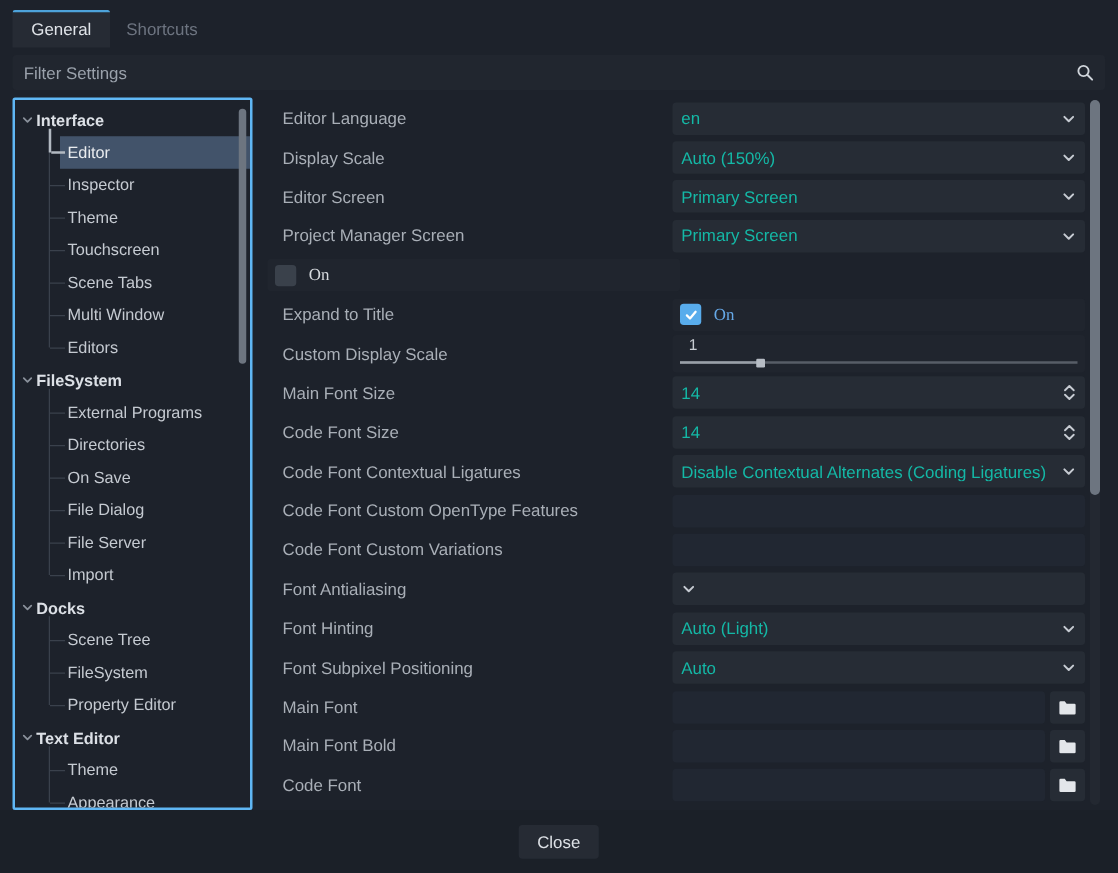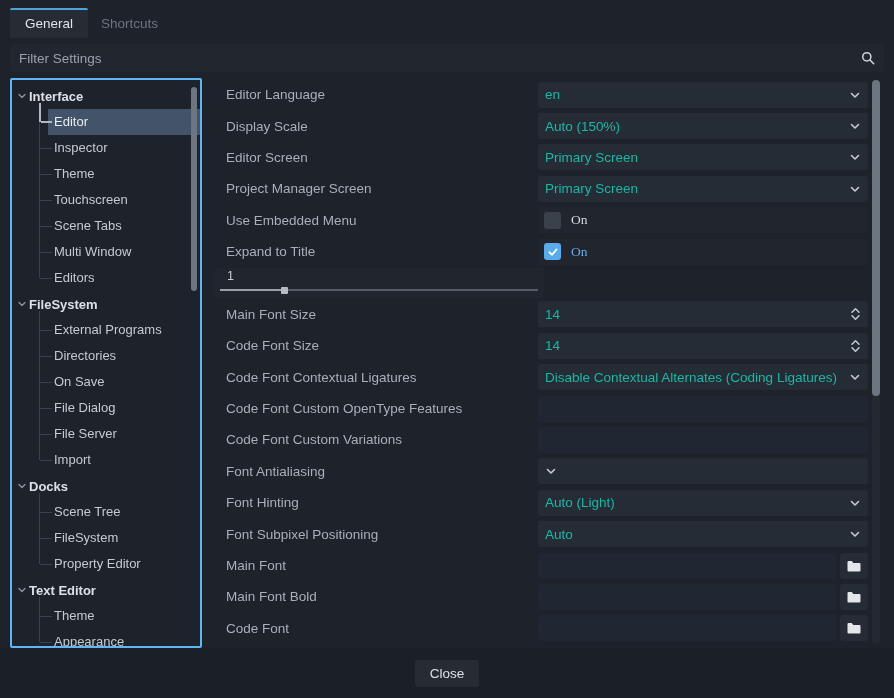--- a/index.html
+++ b/index.html
@@ -211,21 +211,20 @@
               <span class="txt">Primary Screen</span>
               <span class="icon-wrap">
                 <svg width="12" height="12" viewBox="0 0 12 12">
                   <path d="M2.5 4.5 L6 8 L9.5 4.5" fill="none" stroke="#c6cbd2" stroke-width="1.6" stroke-linecap="round" stroke-linejoin="round"></path>
                 </svg>
               </span>
             </div>
           </div>
         </div>
         <div class="s-row">
-          <div class="s-label">Use Embedded Menu</div>
           <div class="s-value">
             <div class="w-stripe">
               <div class="cb"></div>
               <span class="cb-label">On</span>
             </div>
           </div>
         </div>
         <div class="s-row">
           <div class="s-label">Expand to Title</div>
           <div class="s-value">
@@ -235,20 +234,21 @@
                   <svg width="12" height="12" viewBox="0 0 12 12">
                     <path d="M2.5 6.3 L5 8.8 L9.5 3.4" fill="none" stroke="#ffffff" stroke-width="1.8" stroke-linecap="round" stroke-linejoin="round"></path>
                   </svg>
                 </span>
               </div>
               <span class="cb-label on">On</span>
             </div>
           </div>
         </div>
         <div class="s-row">
+          <div class="s-label">Custom Display Scale</div>
           <div class="s-value">
             <div class="w-slider">
               <span class="sl-val">1</span>
               <div class="sl-track">
                 <div class="sl-fill" style="width: 20%;"></div>
                 <div class="sl-handle" style="left: calc(20% - 3px);"></div>
               </div>
             </div>
           </div>
         </div>

